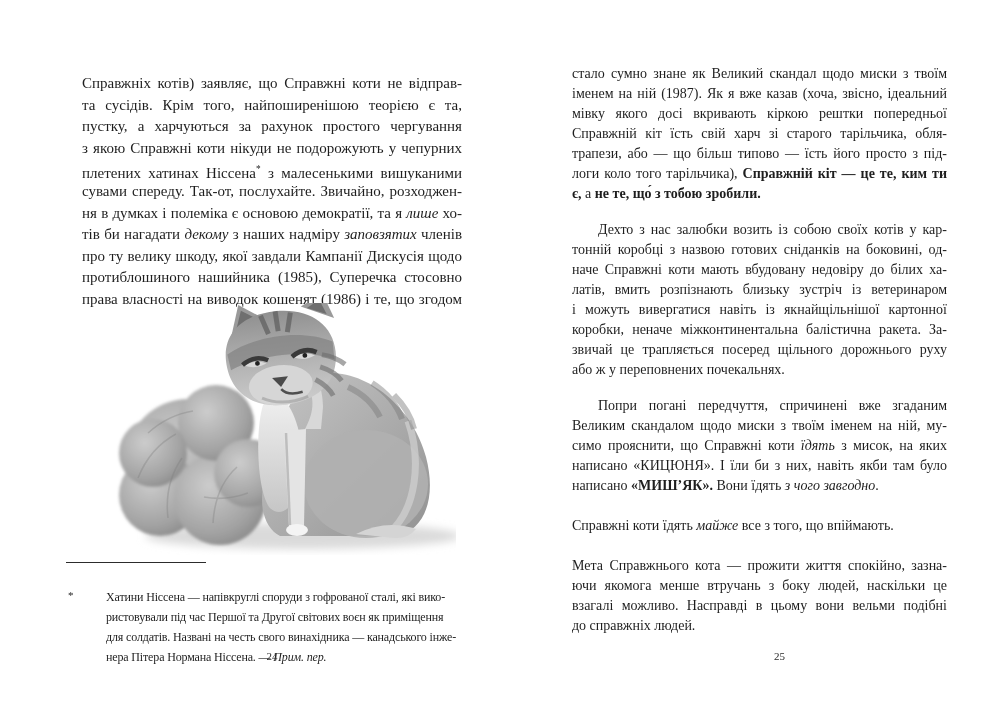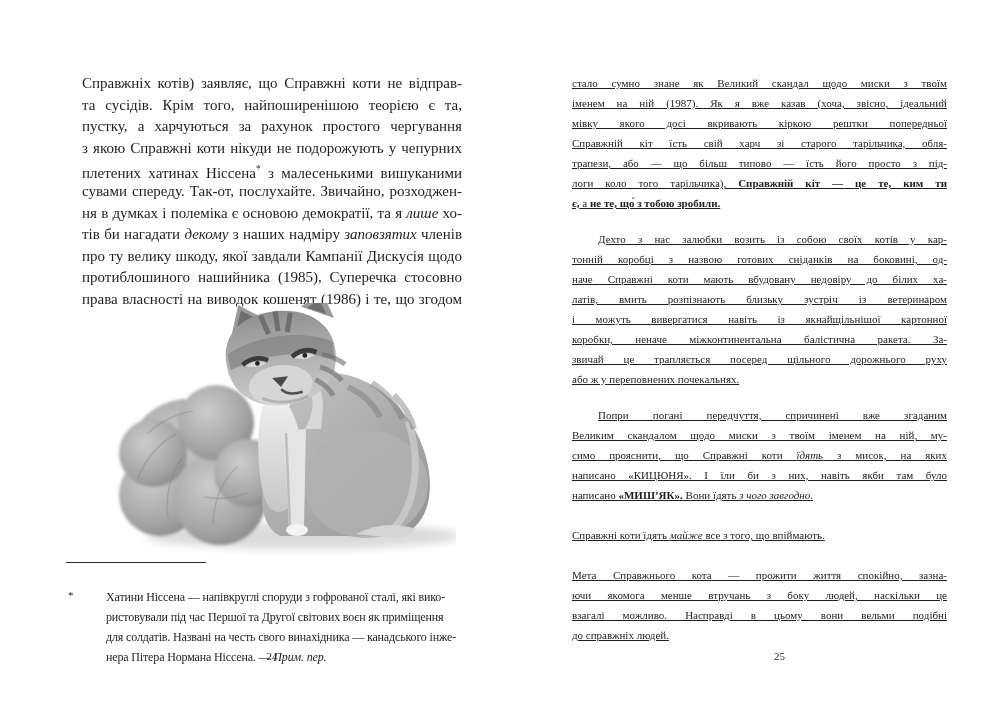--- a/index.html
+++ b/index.html
@@ -3,21 +3,21 @@
 <meta charset="utf-8">
 <style>
   html,body{margin:0;padding:0;}
   body{
     width:991px;height:705px;position:relative;overflow:hidden;
     background:#ffffff;color:#1e1e1e;
     font-family:"Liberation Serif","DejaVu Serif",serif;
   }
   .col{position:absolute;}
   #left-col{left:66px;top:57px;width:412px;font-size:15px;line-height:21.6px;}
-  #right-col{left:556px;top:57px;width:407px;font-size:11px;line-height:20px;text-decoration:underline;}
+  #right-col{left:556px;top:48px;width:407px;font-size:14px;line-height:20px;}
   #left-col .tline{height:21.6px;}
   #right-col .tline{height:20px;}
   .tline{
     text-align:justify;text-align-last:justify;
     overflow:hidden;
   }
   .tline.rag{text-align:right;text-align-last:left;}
   .tline.ind{text-indent:26px;}
   .s-i{font-style:italic;}
   .s-b{font-weight:bold;}

